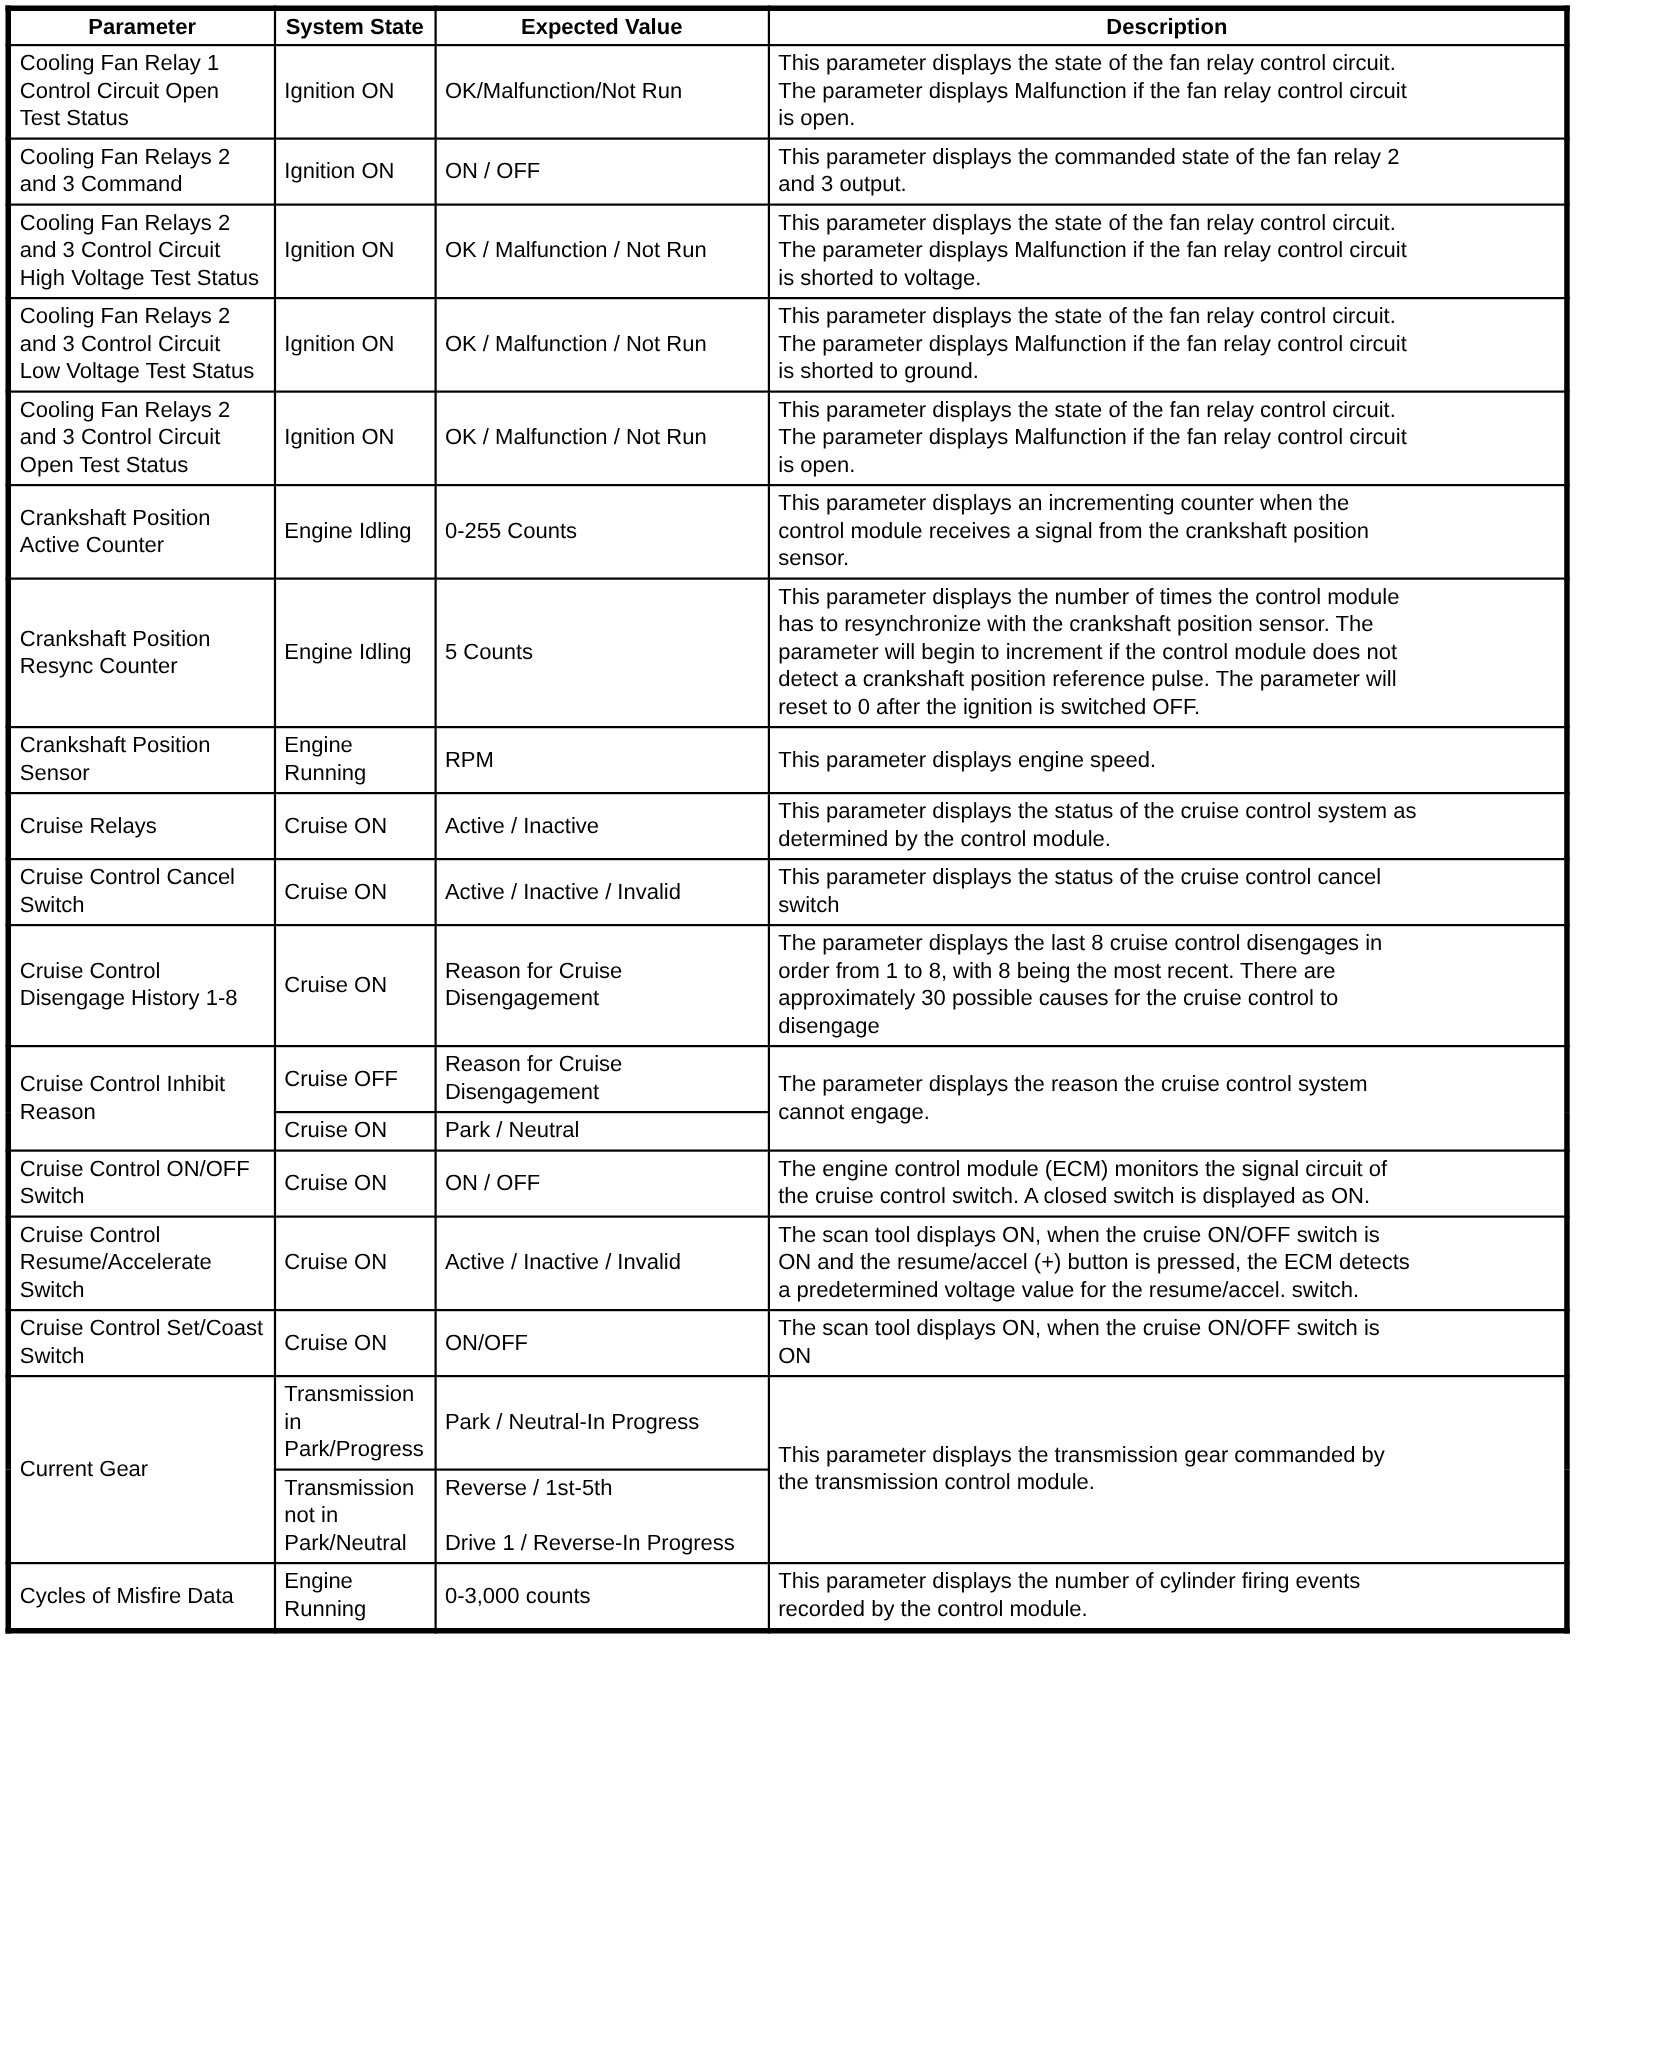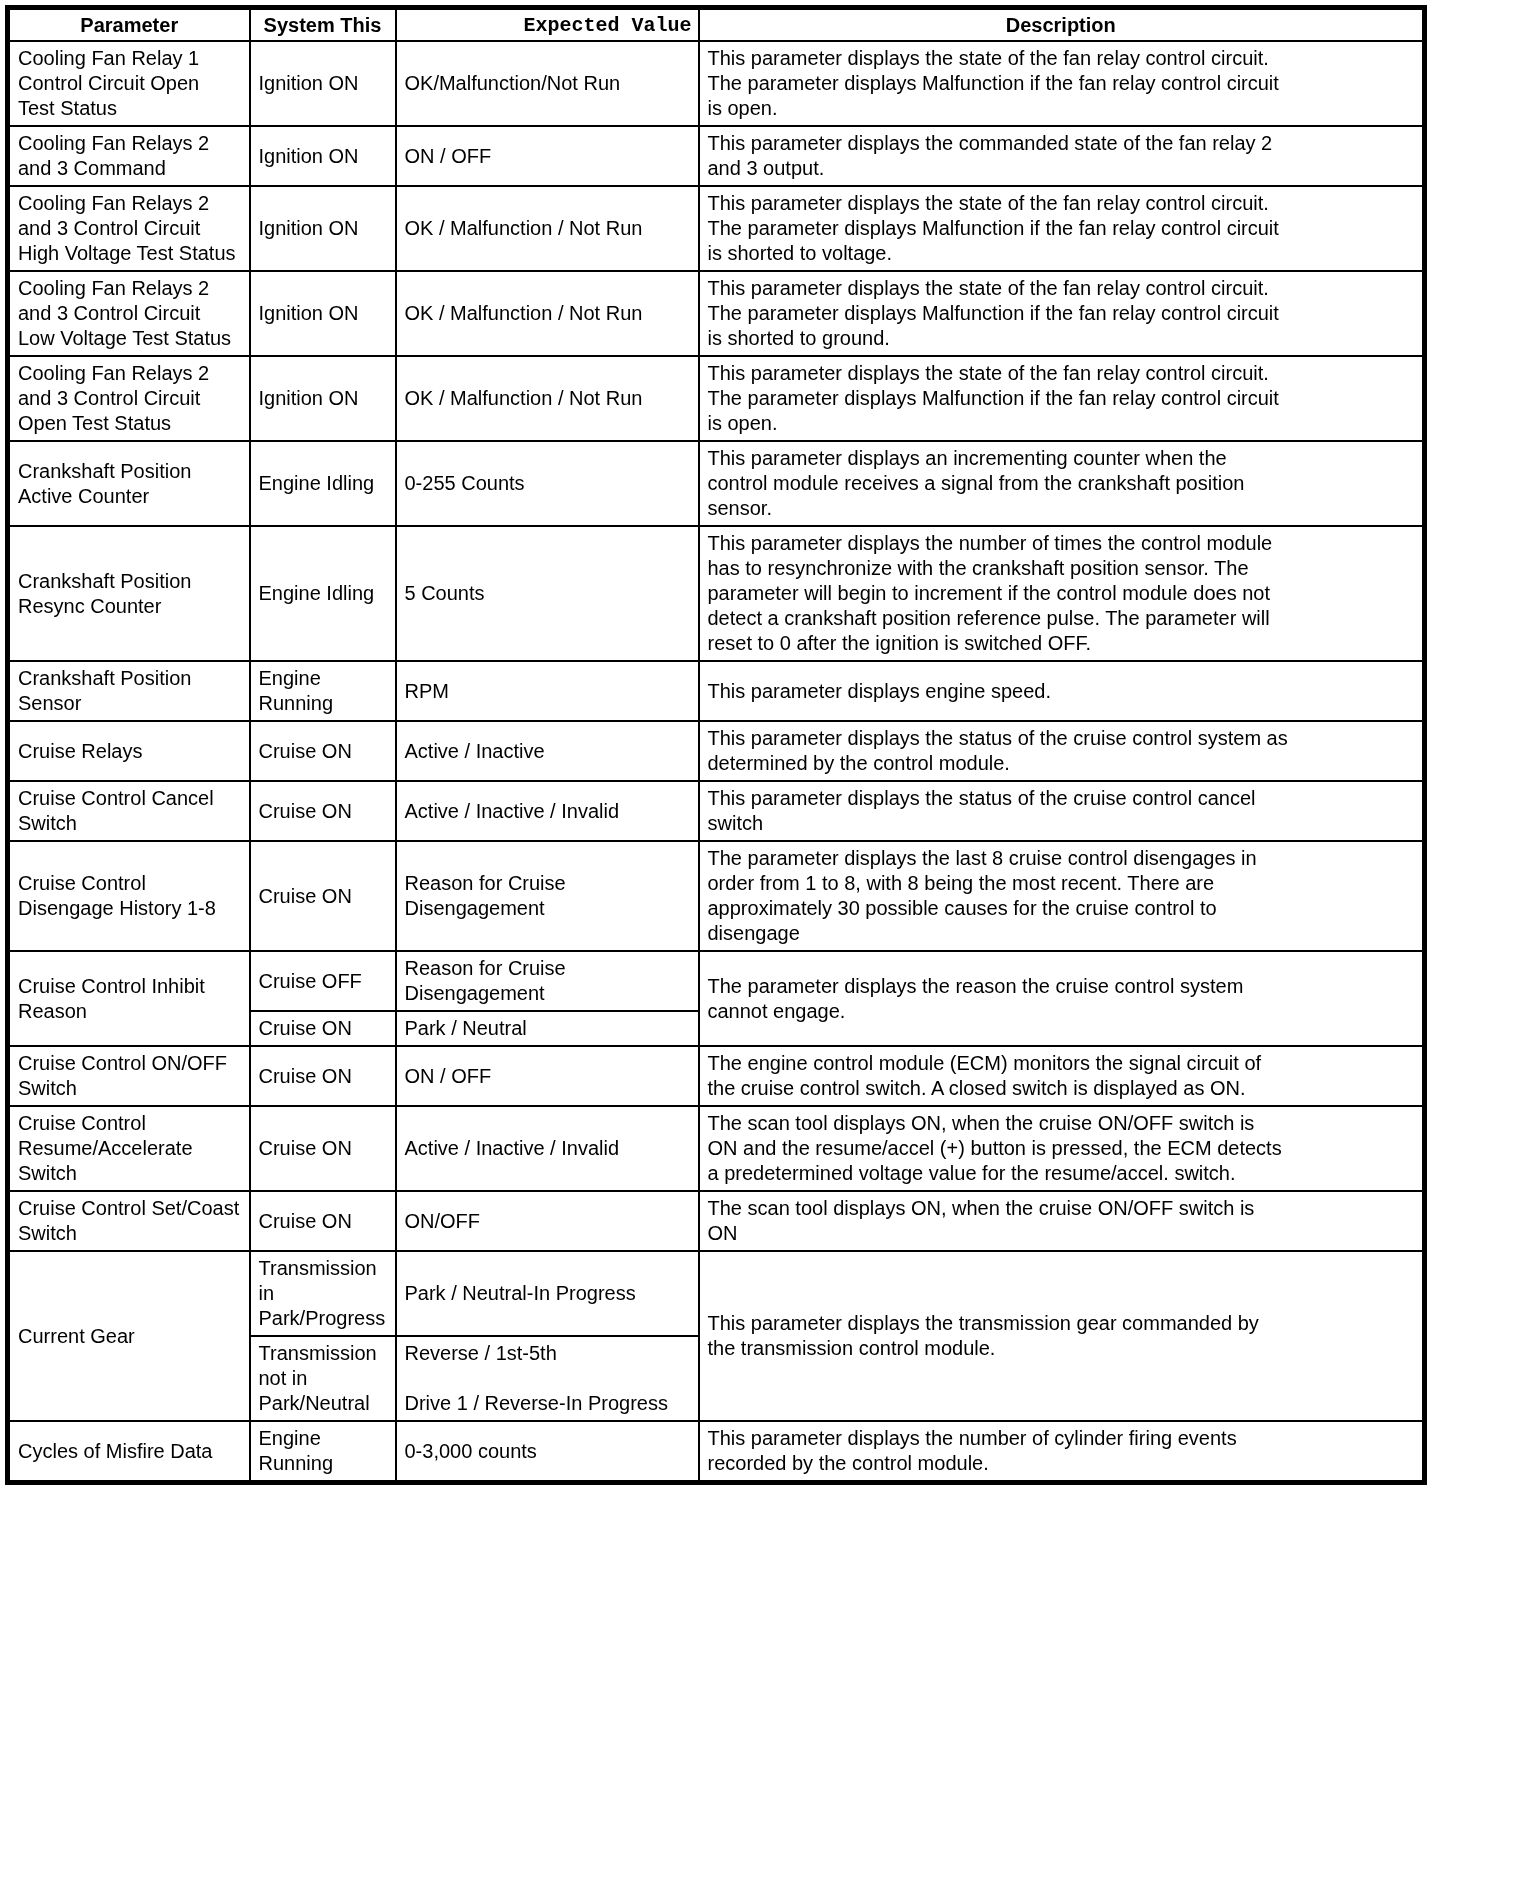--- a/index.html
+++ b/index.html
@@ -32,22 +32,21 @@
     line-height: 1.25;
     overflow-wrap: break-word;
   }
   th {
     font-weight: bold;
     text-align: center;
     height: 26px;
     padding: 2px 6px;
   }
   th.expected-header {
-    text-align: right;
-    font-family: Liberation Mono, monospace;
+    text-align: center;
   }
   td {
     text-align: left;
     background: #ffffff;
   }
   td.desc-cell .cell-text {
     max-width: 582px;
     white-space: pre-line;
   }
   td.value-cell .cell-text {
@@ -65,21 +64,21 @@
   <table class="param-table">
     <colgroup>
       <col class="col-parameter">
       <col class="col-state">
       <col class="col-value">
       <col class="col-desc">
     </colgroup>
     <thead>
       <tr>
         <th>Parameter</th>
-        <th>System This</th>
+        <th>System State</th>
         <th class="expected-header">Expected Value</th>
         <th>Description</th>
       </tr>
     </thead>
     <tbody>
         <tr>
           <td class="param-cell">
             <div class="cell-text">Cooling Fan Relay 1 Control Circuit Open Test Status</div>
           </td>
           <td class="state-cell">

